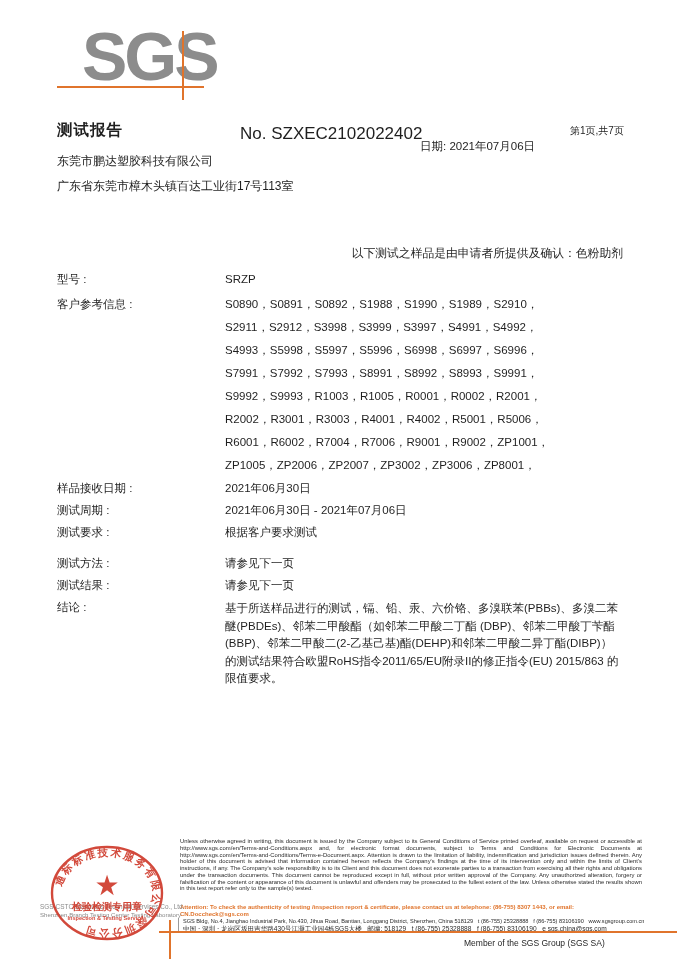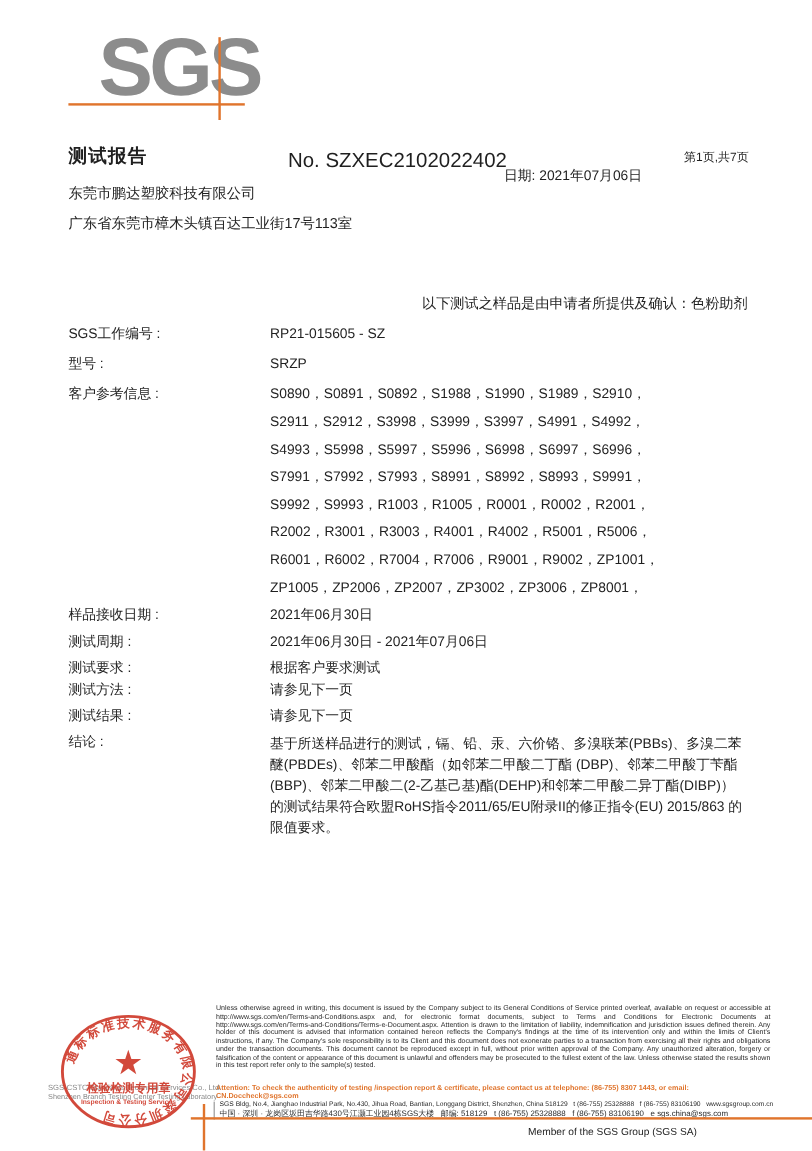--- a/index.html
+++ b/index.html
@@ -20,21 +20,21 @@
   .report-date{position:absolute;left:420px;top:139px;font-size:11.5px;}
   .report-page{position:absolute;left:570px;top:124px;font-size:10px;}
   
   .app-name{position:absolute;left:57px;top:153px;font-size:12px;}
   .app-addr{position:absolute;left:57px;top:178px;font-size:12px;}
   
   .content{position:absolute;left:57px;top:246px;width:566px;}
   .statement{font-size:11.8px;line-height:15px;margin-bottom:11px;text-align:right;}
   .frow{display:flex;align-items:flex-start;font-size:11.5px;line-height:15px;margin-bottom:10px;}
   .frow.mid{margin-bottom:7px;}
-  .frow.tight{margin-bottom:3px;}
+  .frow.tight{margin-bottom:16px;}
   .flabel{width:168px;flex:none;}
   .fvalue{flex:1;}
   .code-line{line-height:23px;display:block;}
   .codes{margin-top:-4px;margin-bottom:2px;}
   .conclusion-text{line-height:17.5px;width:398px;}
   
   .fineprint{
     position:absolute;left:180px;top:838px;width:462px;
     font-size:5.9px;line-height:6.75px;text-align:justify;color:#2b2b2b;
   }
@@ -42,21 +42,21 @@
     position:absolute;left:180px;top:904px;width:462px;
     font-size:6px;line-height:6.6px;font-weight:bold;color:#e0742c;
   }
   .address{
     position:absolute;left:178px;top:918px;width:470px;border-left:1px solid #9a9a9a;padding-left:4px;
   }
   .addr-en{font-size:5.6px;line-height:6.5px;color:#2b2b2b;white-space:pre;}
   .addr-cn{font-size:6.6px;line-height:8px;color:#2b2b2b;white-space:pre;}
   .footer-hline{position:absolute;left:159px;top:931px;width:518px;height:2px;background:#e0742c;}
   .footer-vline{position:absolute;left:169px;top:920px;width:2px;height:39px;background:#e0742c;}
-  .member{position:absolute;left:440px;top:938px;font-size:8.5px;color:#1f1f1f;}
+  .member{position:absolute;left:464px;top:938px;font-size:8.5px;color:#1f1f1f;}
   .company-lines{position:absolute;left:40px;top:903px;width:150px;color:#8a8a8a;}
   .company-l1{font-size:6.4px;line-height:8px;}
   .company-l2{font-size:6.1px;line-height:8px;}
   .stamp{position:absolute;left:46px;top:843px;opacity:.92;}
 </style>
 </head>
 <body>
 
 <div class="page">
 
@@ -68,24 +68,20 @@
   <div class="report-no">No. SZXEC2102022402</div>
   <div class="report-date">日期: 2021年07月06日</div>
   <div class="report-page">第1页,共7页</div>
 
   <div class="app-name">东莞市鹏达塑胶科技有限公司</div>
   <div class="app-addr">广东省东莞市樟木头镇百达工业街17号113室</div>
 
   <div class="content">
     <div class="statement">以下测试之样品是由申请者所提供及确认：色粉助剂</div>
 
-    <div class="frow">
-      <div class="flabel">SGS工作编号 :</div>
-      <div class="fvalue">RP21-015605 - SZ</div>
-    </div>
 
     <div class="frow">
       <div class="flabel">型号 :</div>
       <div class="fvalue">SRZP</div>
     </div>
 
     <div class="frow" style="margin-bottom:2px;">
       <div class="flabel" style="line-height:23px;margin-top:-4px;">客户参考信息 :</div>
       <div class="fvalue codes">
         <span class="code-line">S0890，S0891，S0892，S1988，S1990，S1989，S2910，</span>

